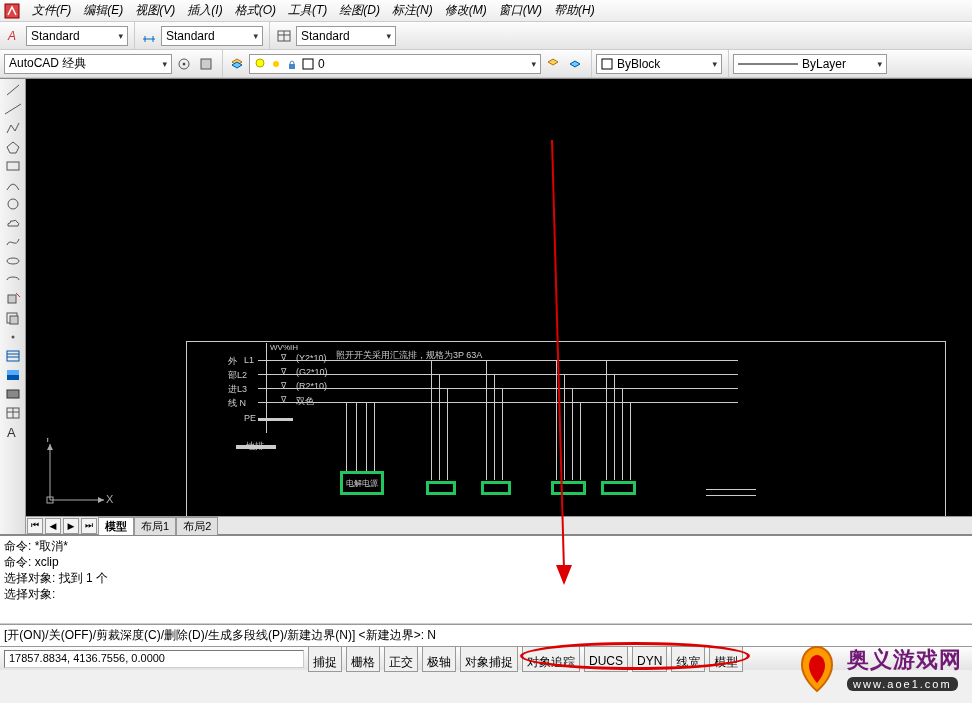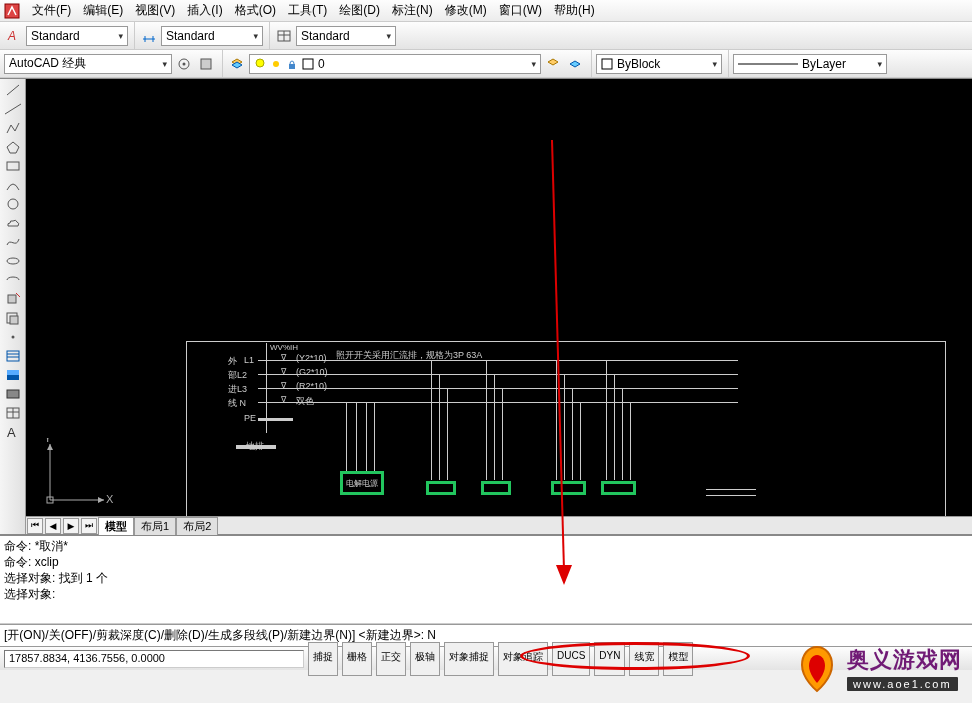--- a/index.html
+++ b/index.html
@@ -1,18 +1,18 @@
 <!DOCTYPE html>
 <html><head>
 <meta charset="utf-8">
 <style>
 * { margin: 0; padding: 0; box-sizing: border-box; font-family: "SimSun", "Microsoft YaHei", sans-serif; }
 body { width: 972px; height: 703px; background: #f0f0f0; font-size: 12px; position: relative; overflow: hidden; }
 
-.menubar { height: 22px; background: linear-gradient(#fdfdfd, #ececec); border-bottom: 1px solid #ccc; display: flex; align-items: center; padding-left: 4px; }
+.menubar { height: 22px; background: linear-gradient(#fdfdfd, #ececec); border-bottom: 1px solid #ccc; display: flex; align-items: center; padding-left: 4px; font-style: italic; }
 .menubar .appicon { width: 16px; height: 16px; margin-right: 6px; }
 .menubar span { padding: 2px 6px; cursor: default; }
 
 .toolbar-row { height: 28px; background: linear-gradient(#fdfdfd, #e4e4e4); border-bottom: 1px solid #ccc; display: flex; align-items: center; padding: 0 4px; gap: 4px; }
 .tool-group { display: flex; align-items: center; gap: 2px; border-right: 1px solid #ccc; padding-right: 6px; height: 100%; }
 .tool-group:last-child { border-right: none; }
 .tool-btn { width: 20px; height: 20px; border: 1px solid transparent; display: flex; align-items: center; justify-content: center; cursor: pointer; }
 .combo { height: 20px; border: 1px solid #999; background: #fff; display: flex; align-items: center; padding: 0 4px; gap: 4px; font-size: 12px; min-width: 100px; }
 .combo .arrow { margin-left: auto; font-size: 9px; color: #333; }
 
@@ -37,30 +37,30 @@
 .hscroll .arrow-btn { width: 16px; height: 16px; border: 1px solid #999; background: #f4f4f4; display: flex; align-items: center; justify-content: center; font-size: 9px; margin: 0 1px; }
 .hscroll .tab { padding: 1px 6px; background: #e0e0e0; border: 1px solid #999; border-bottom: none; font-size: 11px; }
 .hscroll .tab.active { background: #fff; font-weight: bold; }
 
 .cmdwin { border-top: 2px solid #888; background: #fff; height: 112px; display: flex; flex-direction: column; }
 .cmdhist { flex: 1; padding: 2px 4px; font-size: 12px; line-height: 16px; overflow: hidden; border-bottom: 1px solid #ccc; }
 .cmdline { height: 22px; border-top: 1px solid #999; padding: 2px 4px; font-size: 12px; display: flex; align-items: center; }
 
 .statusbar { height: 24px; background: linear-gradient(#fdfdfd, #e4e4e4); border-top: 1px solid #999; display: flex; align-items: center; padding: 0 4px; gap: 4px; font-size: 11px; }
 .statusbar .coord { width: 300px; height: 18px; border: 1px inset #ccc; background: #fff; padding: 1px 4px; }
-.statusbar .sbtn { height: 34px; padding: 7px 4px; border: 1px solid #999; background: #f0f0f0; font-size: 10px; }
+.statusbar .sbtn { height: 26px; padding: 7px 4px; border: 1px solid #999; background: #f0f0f0; font-size: 12px; }
 
 .annot-arrow { position: absolute; left: 544px; top: 140px; z-index: 10; pointer-events: none; }
 .annot-ellipse { position: absolute; left: 520px; top: 642px; width: 230px; height: 28px; border: 3px solid #d00; border-radius: 50%; z-index: 10; pointer-events: none; }
 
 .watermark { position: absolute; right: 10px; bottom: 8px; z-index: 20; width: 230px; text-align: right; pointer-events: none; }
 .watermark .logo { width: 54px; height: 54px; display: inline-block; vertical-align: middle; }
 .watermark .wtxt { display: inline-block; vertical-align: middle; text-align: left; }
 .watermark .wtxt .t1 { font-size: 22px; font-weight: bold; color: #701a75; letter-spacing: 1px; }
-.watermark .wtxt .t2 { font-size: 11px; color: #fff; background: #333; padding: 1px 6px; letter-spacing: 2px; border-radius: 1px; margin-top: 2px; display: inline-block; }
+.watermark .wtxt .t2 { font-size: 11px; color: #fff; background: #333; padding: 1px 6px; letter-spacing: 2px; border-radius: 6px; margin-top: 2px; display: inline-block; }
 </style>
 </head>
 <body>
 
 <div class="menubar">
   <svg class="appicon" viewBox="0 0 16 16">
       <rect x="1" y="1" width="14" height="14" fill="#d44" stroke="#800"></rect>
       <path d="M4 12 L8 4 L12 12" stroke="#fff" fill="none" stroke-width="1.5"></path>
     </svg>
   <span>文件(F)</span>

